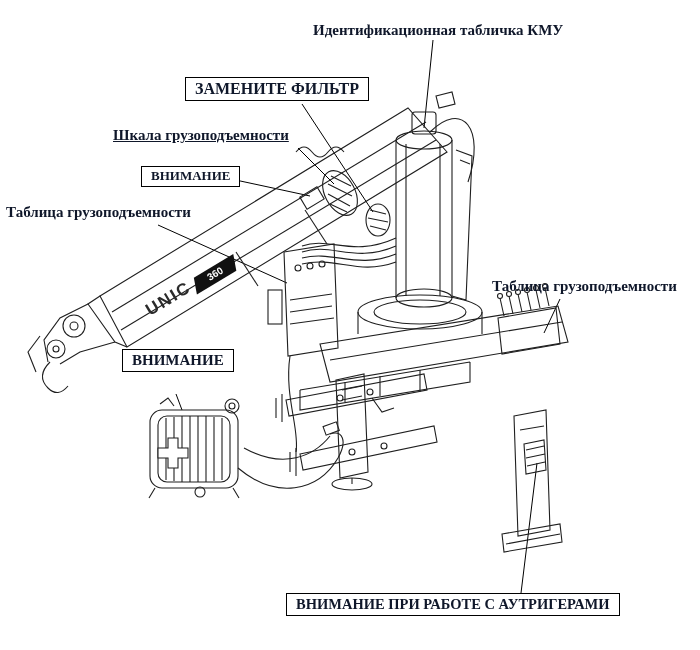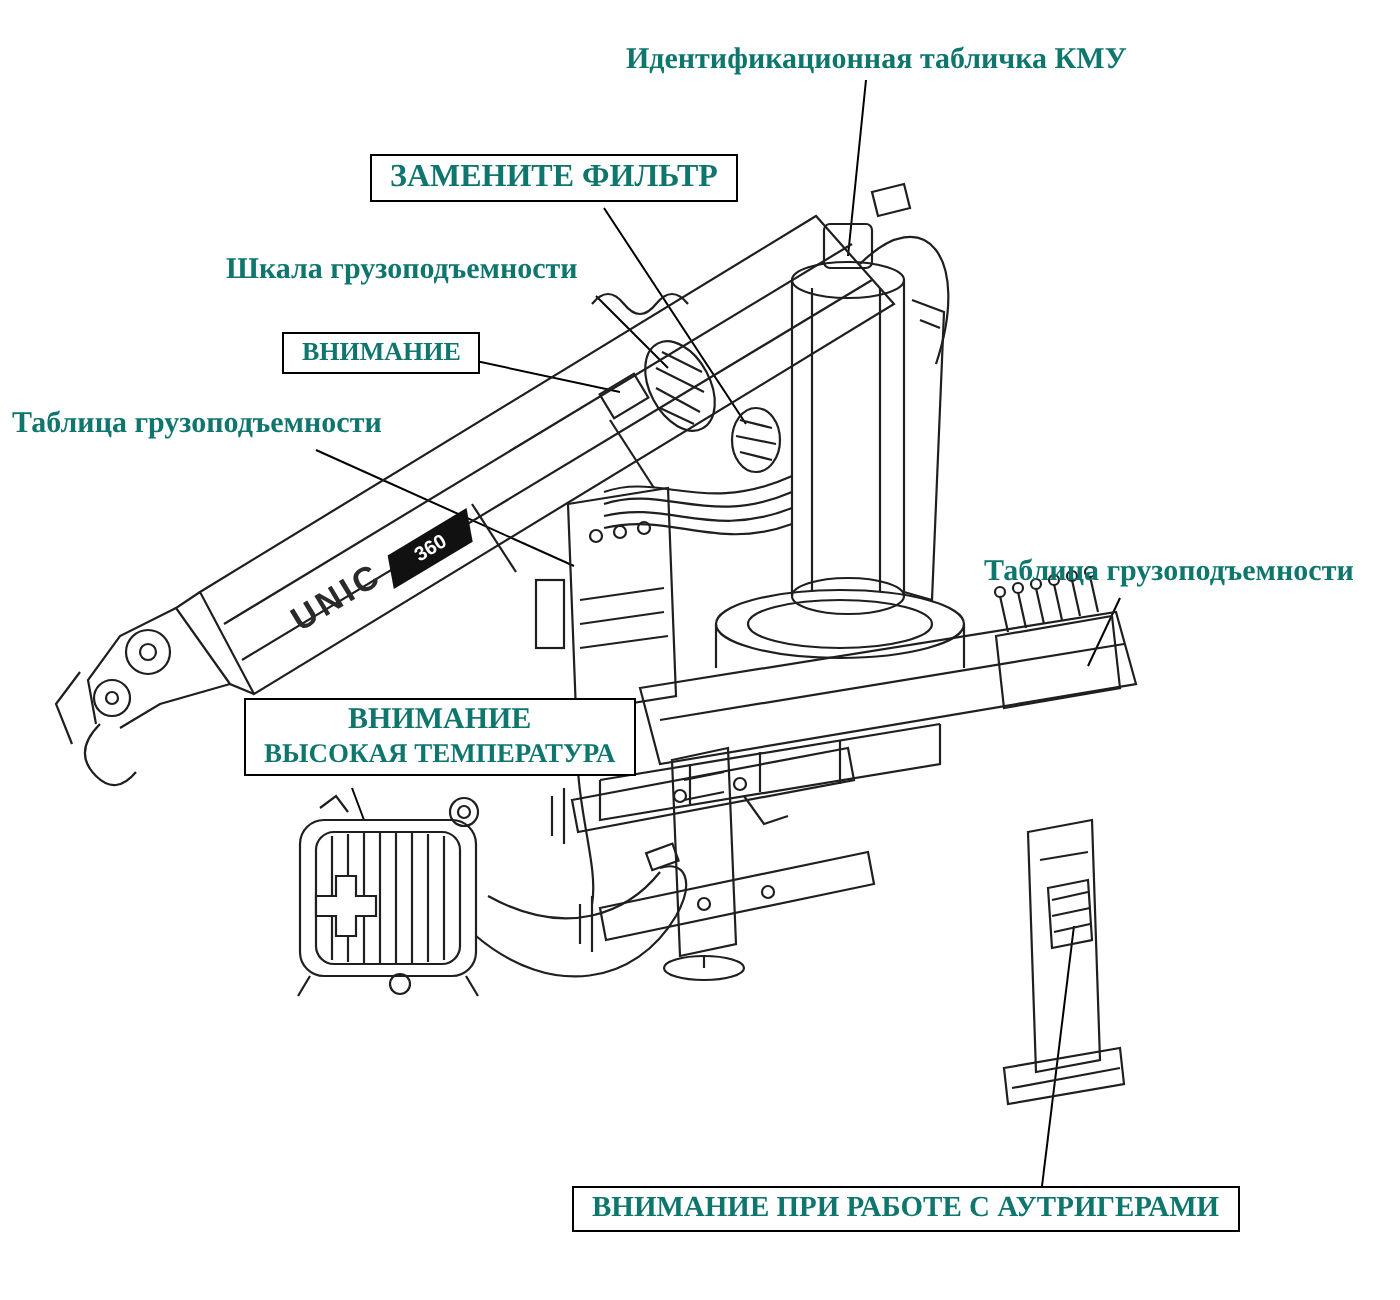--- a/index.html
+++ b/index.html
@@ -3,21 +3,21 @@
 <meta charset="utf-8">
 <style>
   html,body{margin:0;padding:0;}
   body{
     width:700px;height:650px;position:relative;background:#ffffff;
     font-family:"Liberation Serif", serif;color:#000;overflow:hidden;
   }
   #art{position:absolute;left:0;top:0;}
   .label{
     position:absolute;font-weight:bold;white-space:nowrap;
-    font-size:15px;line-height:1.15;color:#0f766e;
+    font-size:15px;line-height:1.15;color:#0f172a;
   }
   .boxed{
     border:1.4px solid #000;background:#fff;padding:2px 9px;text-align:center;
   }
   .small{font-size:13px;}
   .sub{font-size:13.5px;display:block;}
 </style>
 </head>
 <body>
 
@@ -172,26 +172,25 @@
       <path d="M244,448 C284,470 314,456 330,436"></path>
       <rect x="324" y="424" width="14" height="9" transform="rotate(-20 331 428)"></rect>
     </g>
   </g>
 </svg>
 
 <div class="label" style="left:313px;top:22px;">Идентификационная табличка КМУ</div>
 
 <div class="label boxed" style="left:185px;top:77px;font-size:16px;text-align:right;">ЗАМЕНИТЕ ФИЛЬТР</div>
 
-<div class="label" style="left:113px;top:127px;">Шкала грузоподъемности</div>
+<div class="label" style="left:113px;top:127px;text-decoration:underline;">Шкала грузоподъемности</div>
 
 <div class="label boxed small" style="left:141px;top:166px;">ВНИМАНИЕ</div>
 
 <div class="label" style="left:6px;top:204px;">Таблица грузоподъемности</div>
 
 <div class="label" style="left:492px;top:278px;">Таблица грузоподъемности</div>
 
 <div class="label boxed" style="left:122px;top:349px;">
   <span style="display:block;">ВНИМАНИЕ</span>
-  <span class="sub">ВЫСОКАЯ ТЕМПЕРАТУРА</span>
 </div>
 
 <div class="label boxed" style="left:286px;top:593px;font-size:14.5px;">ВНИМАНИЕ ПРИ РАБОТЕ С АУТРИГЕРАМИ</div>
 
 </body></html>

